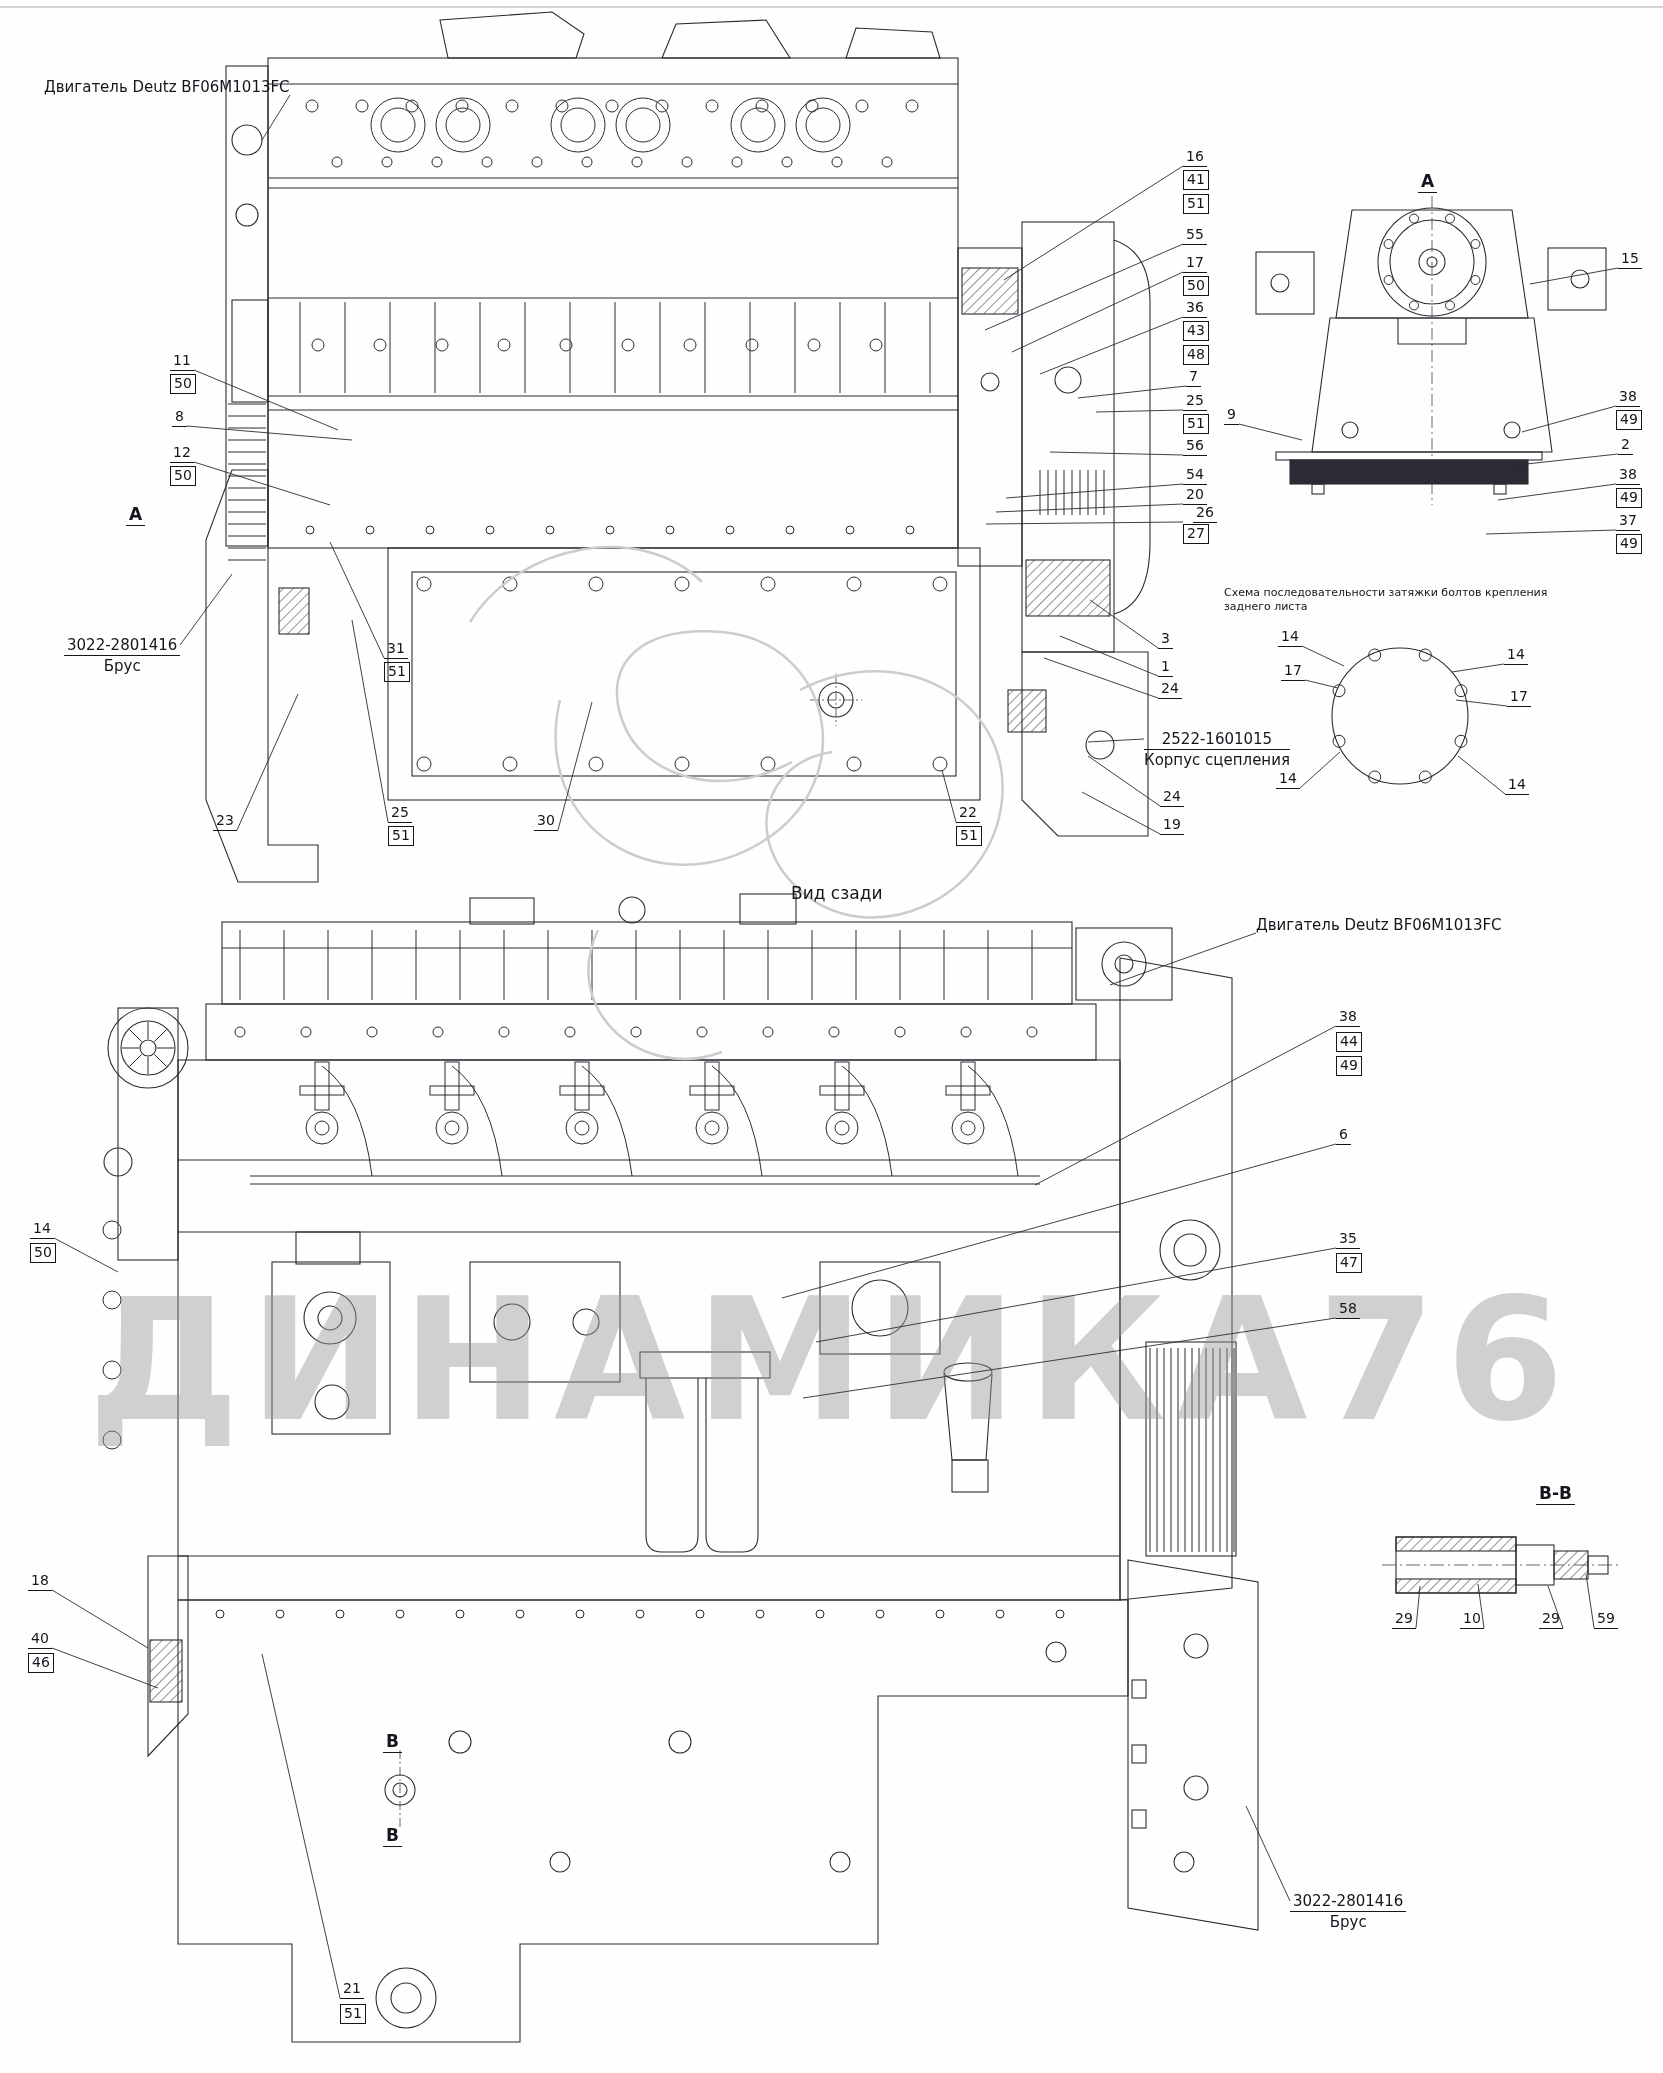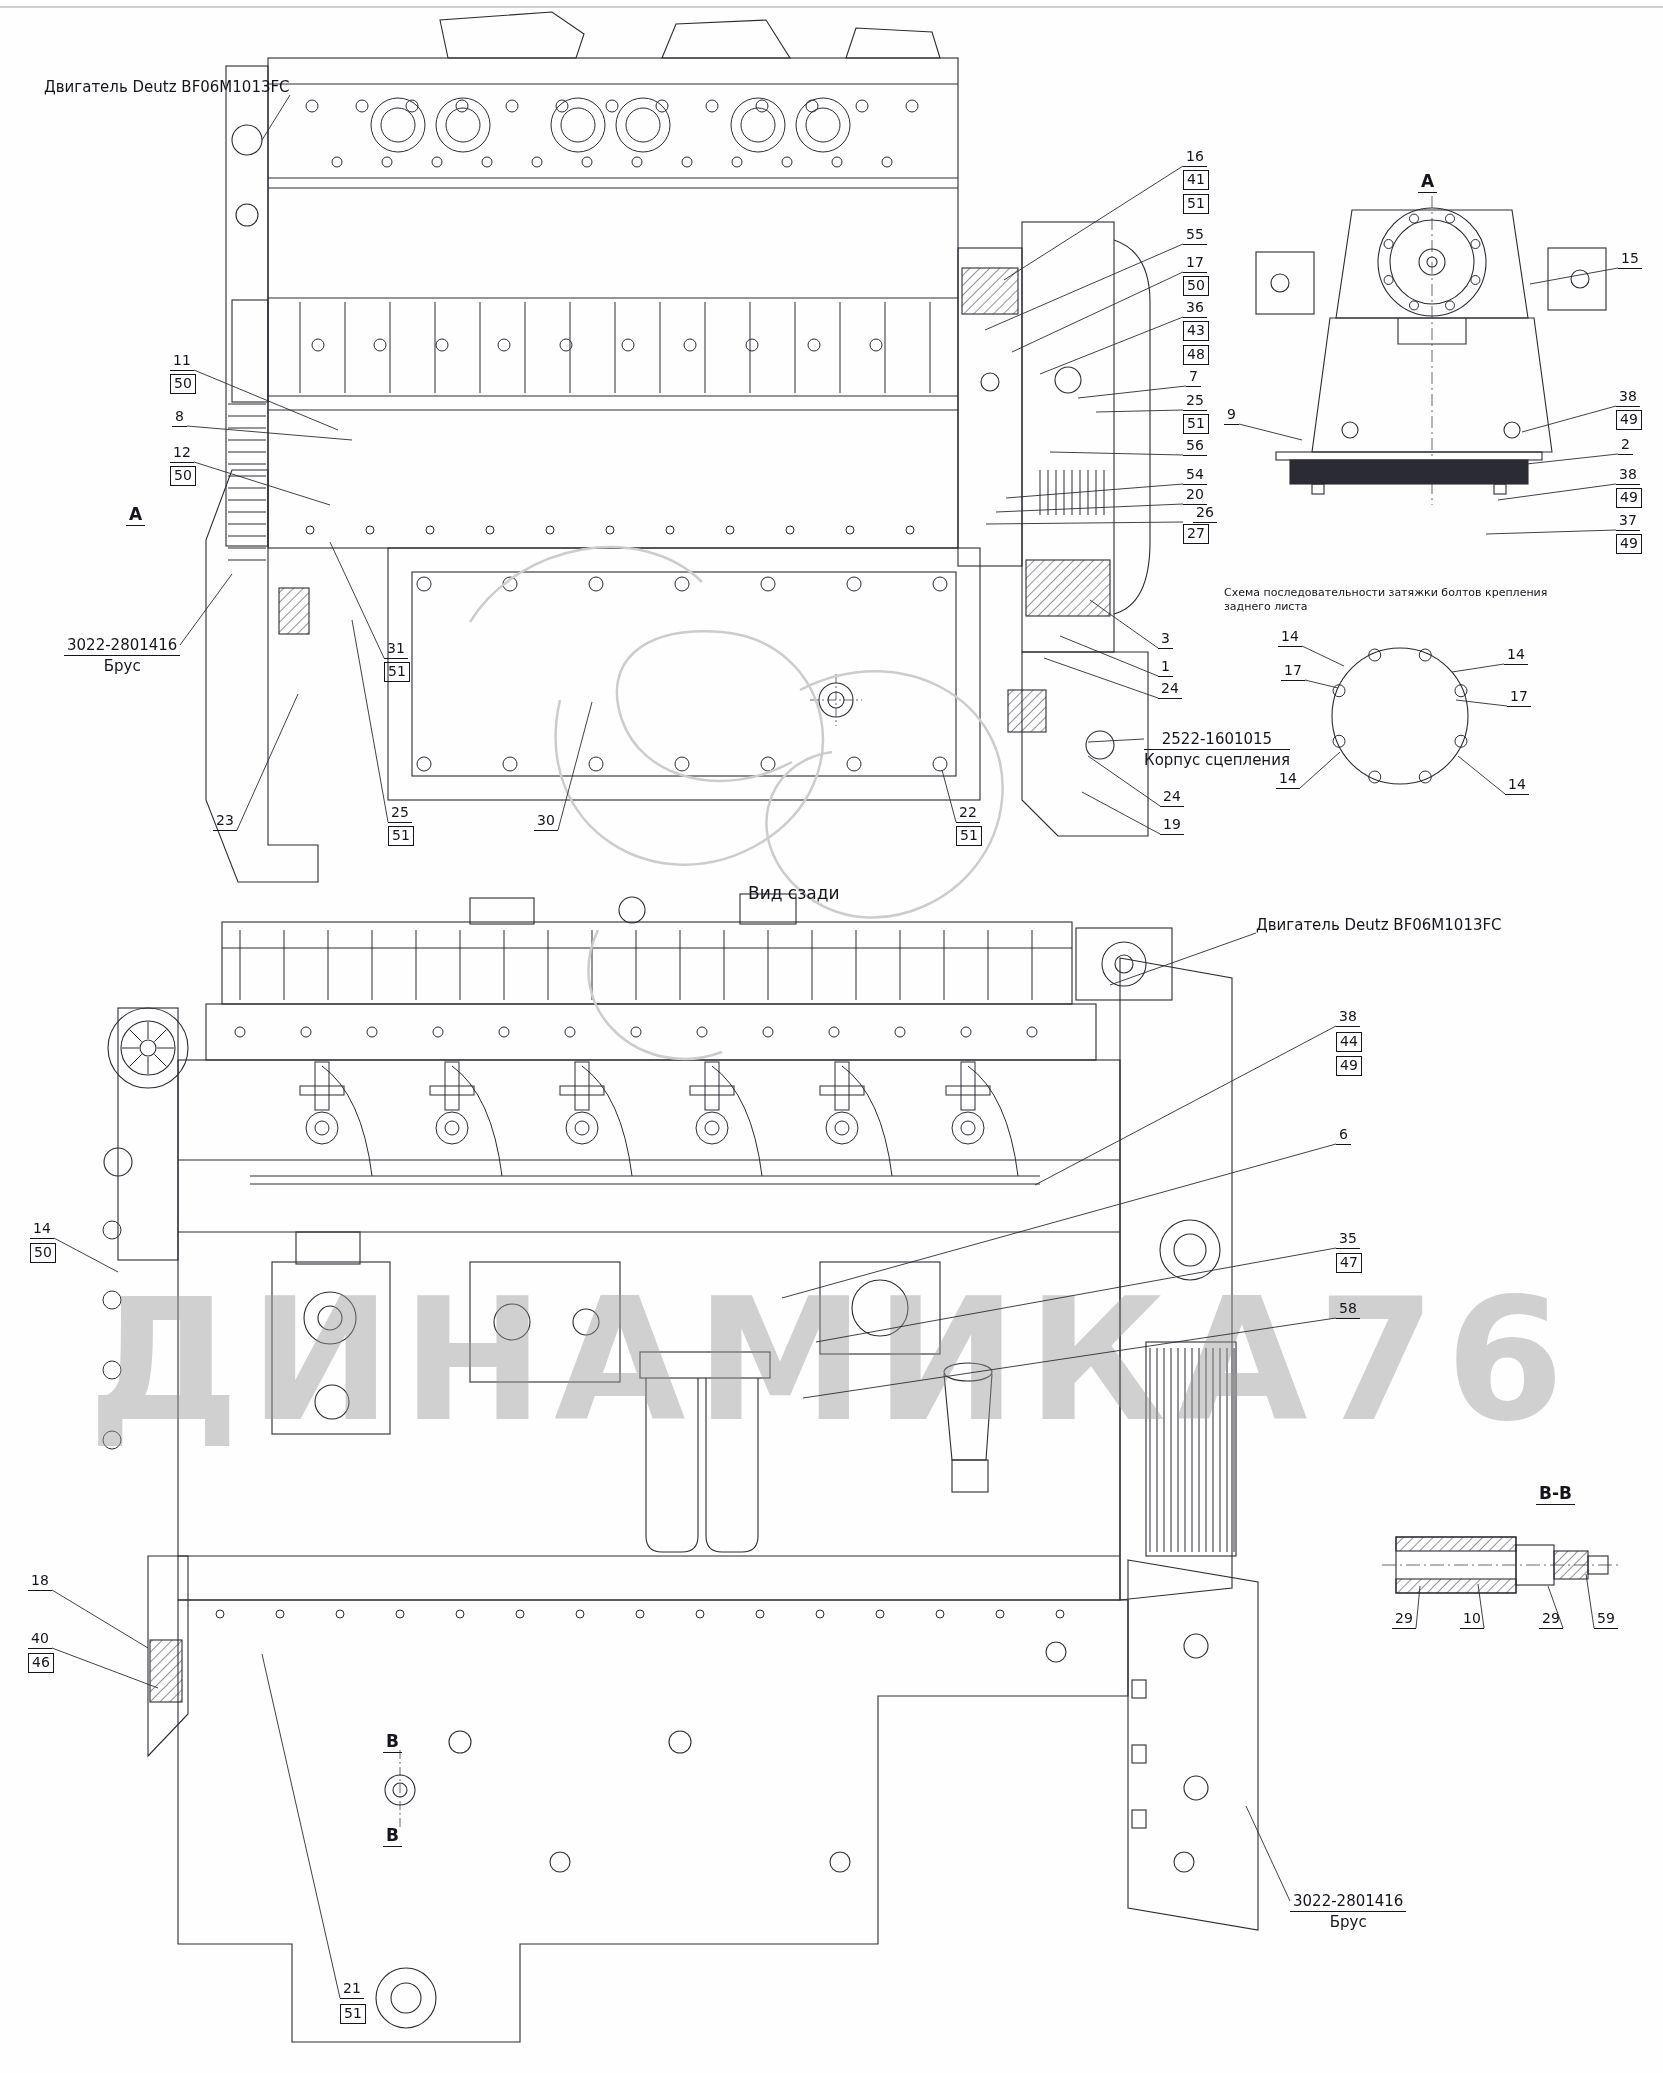--- a/index.html
+++ b/index.html
@@ -454,21 +454,21 @@
         <line x1="1594" y1="1628" x2="1586" y2="1574"></line>
         <line x1="290" y1="95" x2="262" y2="140"></line>
         <line x1="1256" y1="933" x2="1110" y2="985"></line>
         <line x1="180" y1="645" x2="232" y2="574"></line>
         <line x1="1144" y1="739" x2="1088" y2="742"></line>
         <line x1="1290" y1="1901" x2="1246" y2="1806"></line>
       </g>
   </svg>
 
   <div id="callout-layer">
-    <div class="view-title" style="left:748px;top:883px">Вид сзади</div>
+    <div class="view-title" style="left:791px;top:883px">Вид сзади</div>
     <div class="scheme-title" style="left:1224px;top:586px">
       <div>Схема последовательности затяжки болтов крепления</div>
       <div>заднего листа</div>
     </div>
   <div class="callout s-p" style="left: 1183px; top: 148px;">16</div>
       <div class="callout s-b" style="left: 1183px; top: 170px;">41</div>
       <div class="callout s-b" style="left: 1183px; top: 194px;">51</div>
       <div class="callout s-p" style="left: 1183px; top: 226px;">55</div>
       <div class="callout s-p" style="left: 1183px; top: 254px;">17</div>
       <div class="callout s-b" style="left: 1183px; top: 276px;">50</div>

